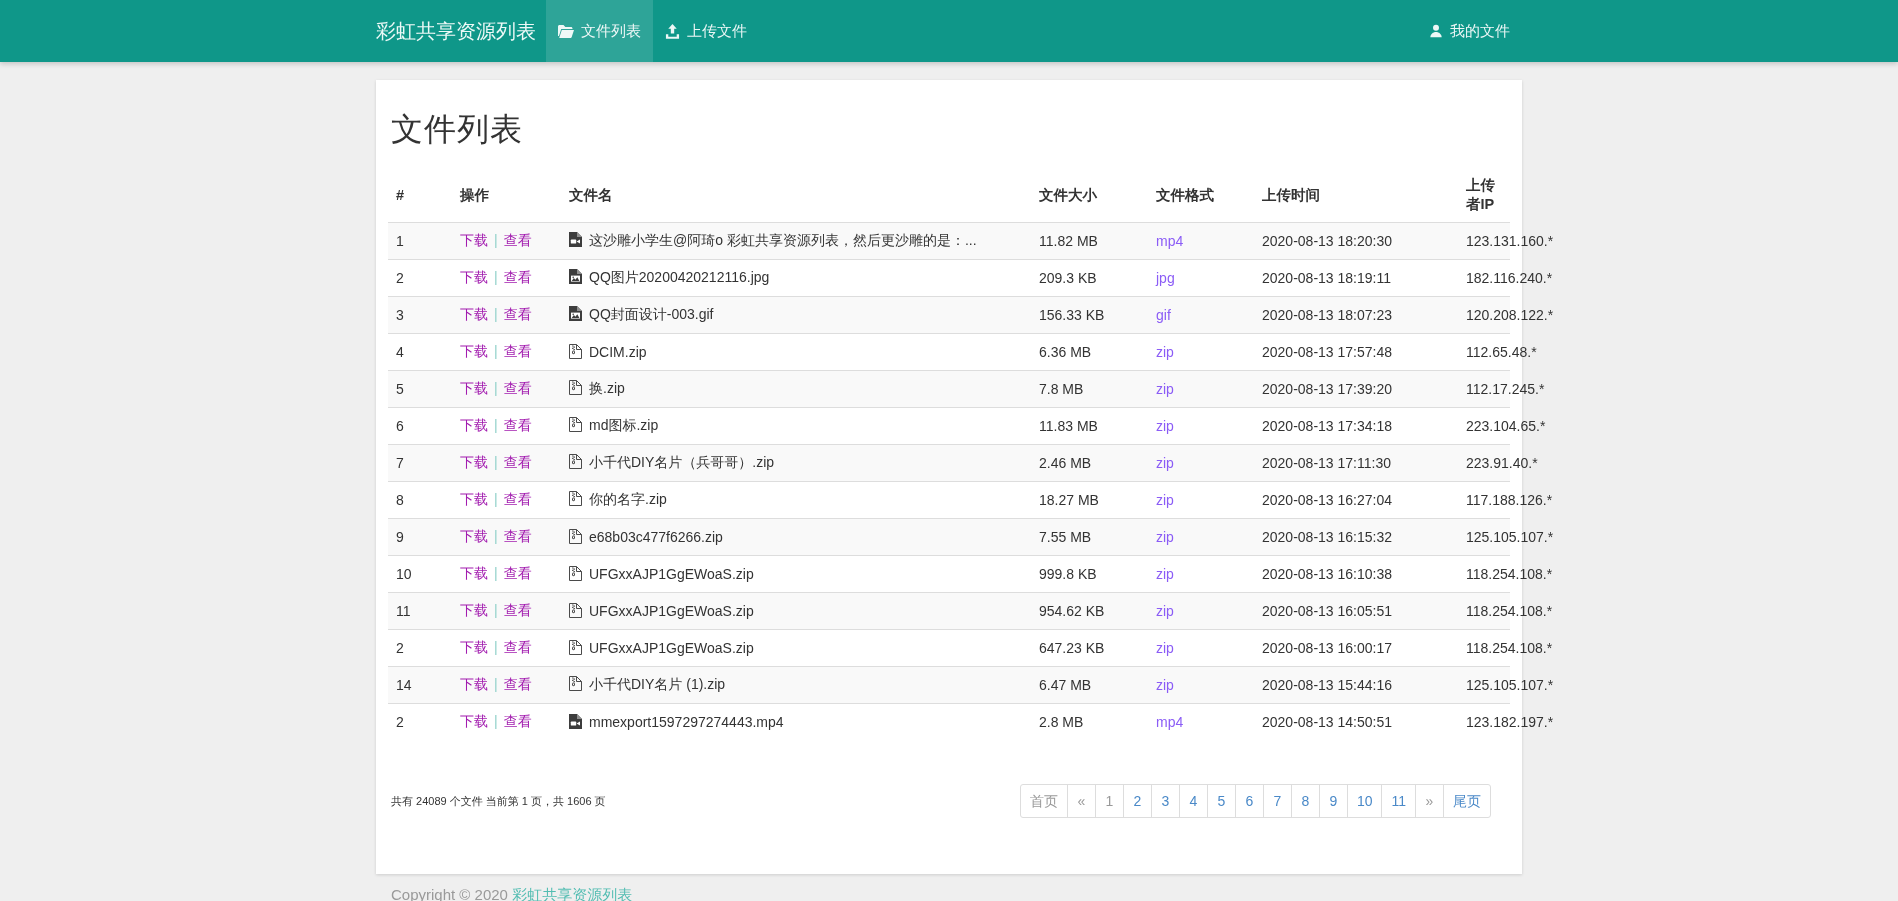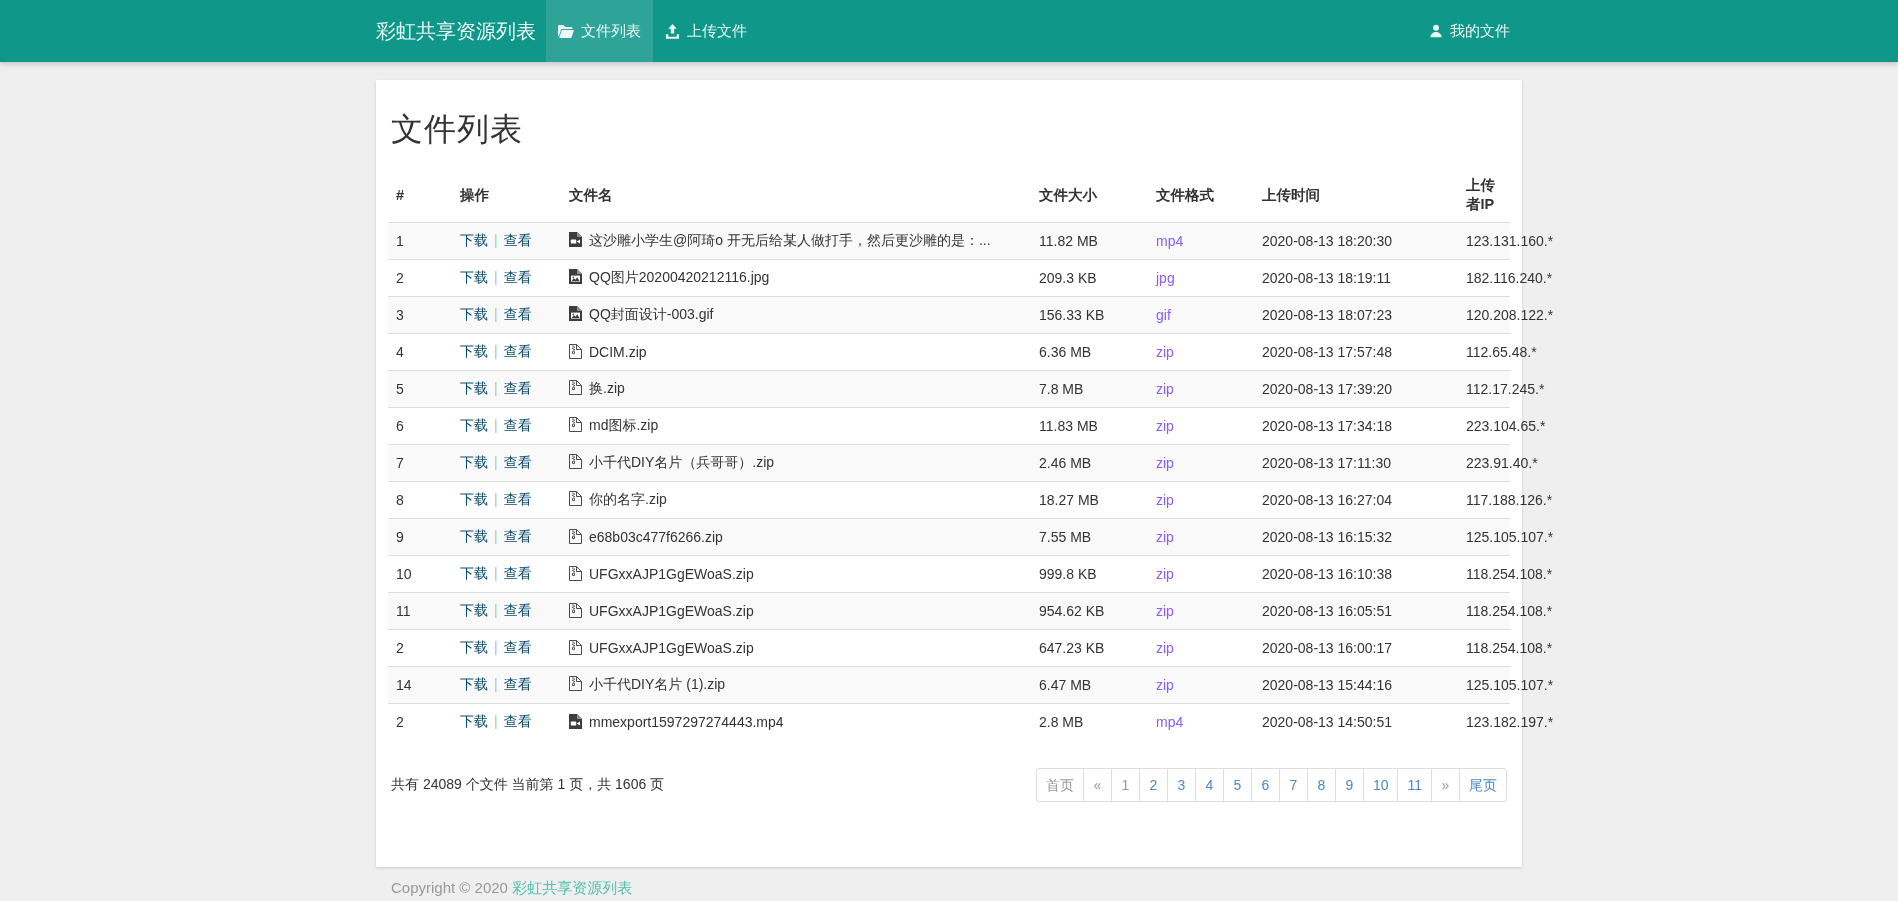--- a/index.html
+++ b/index.html
@@ -23,29 +23,29 @@
         box-shadow:0 1px 3px rgba(0,0,0,.14);padding:14px 12px 40px;box-sizing:border-box}
   h1{font-size:32px;font-weight:500;color:#333;margin:14px 0 16px;padding-left:3px;letter-spacing:1px}
   
   table{width:100%;border-collapse:collapse;table-layout:fixed}
   th{text-align:left;font-weight:bold;font-size:14.5px;padding:8px;border-bottom:1px solid #ddd;color:#333}
   td{padding:9px 8px;border-top:1px solid #ddd;font-size:14px;vertical-align:middle}
   tbody tr:nth-child(odd){background:#f9f9f9}
   .col-idx{width:48px}.col-actions{width:93px}.col-name{width:454px}
   .col-size{width:101px}.col-fmt{width:90px}.col-time{width:188px}
   td.name{white-space:nowrap;overflow:hidden;text-overflow:clip}
-  td a.act{color:#0c4a6e;text-decoration:none;cursor:pointer}
+  td a.act{color:#a21caf;text-decoration:none;cursor:pointer}
   .sep{color:#8fd0c9;padding:0 6px}
   .ficon{display:inline-block;margin-right:7px}
   .ficon svg{vertical-align:-2px}
   a.fmt{color:#8b5cf6;text-decoration:none;cursor:pointer}
   
   .table-footer{display:flex;justify-content:space-between;align-items:center;margin-top:28px;padding:0 3px}
-  .summary{font-size:14px;color:#333}
-  ul.pagination{display:flex;list-style:none;margin:0;padding:0}
+  .summary{font-size:11px;color:#333}
+  ul.pagination{display:flex;list-style:none;margin:16px;padding:0}
   .pagination .pg{display:block;padding:7px 9px;min-width:9px;text-align:center;border:1px solid #ddd;
                   margin-left:-1px;background:#fff;font-size:14px;text-decoration:none;line-height:18px}
   .pagination li:first-child .pg{border-radius:3px 0 0 3px;margin-left:0}
   .pagination li:last-child .pg{border-radius:0 3px 3px 0}
   .pagination a.pg{color:#4a89c8;cursor:pointer}
   .pagination .pg.muted{color:#999;cursor:default}
   
   .footer{width:1146px;margin:12px auto 0;padding-left:15px;box-sizing:border-box;color:#9a9a9a;font-size:15px}
   .footer a{color:#53bdb2;text-decoration:none;cursor:pointer}
 </style>
@@ -103,21 +103,21 @@
       </thead>
       <tbody id="file-rows">
           <tr>
             <td>1</td>
             <td><a class="act">下载</a><span class="sep">|</span><a class="act">查看</a></td>
             <td class="name"><span class="ficon"><svg width="13" height="15" viewBox="0 0 13 15">
                   <path d="M0 0h8l5 5v10H0z" fill="#3d3d3d"></path>
                   <path d="M8 0l5 5H8z" fill="#8f8f8f"></path>
                   <rect x="1.8" y="7.6" width="5.4" height="4" rx="0.7" fill="#fff"></rect>
                   <path d="M7.6 9.6l3.4-2v4z" fill="#fff"></path>
-                </svg></span><span>这沙雕小学生@阿琦o 开无后给某人做打手，然后更沙雕的是：...</span></td>
+                </svg></span><span>这沙雕小学生@阿琦o 彩虹共享资源列表，然后更沙雕的是：...</span></td>
             <td>11.82 MB</td>
             <td><a class="fmt">mp4</a></td>
             <td>2020-08-13 18:20:30</td>
             <td>123.131.160.*</td>
           </tr>
           <tr>
             <td>2</td>
             <td><a class="act">下载</a><span class="sep">|</span><a class="act">查看</a></td>
             <td class="name"><span class="ficon"><svg width="13" height="15" viewBox="0 0 13 15">
                   <path d="M0 0h8l5 5v10H0z" fill="#3d3d3d"></path>

